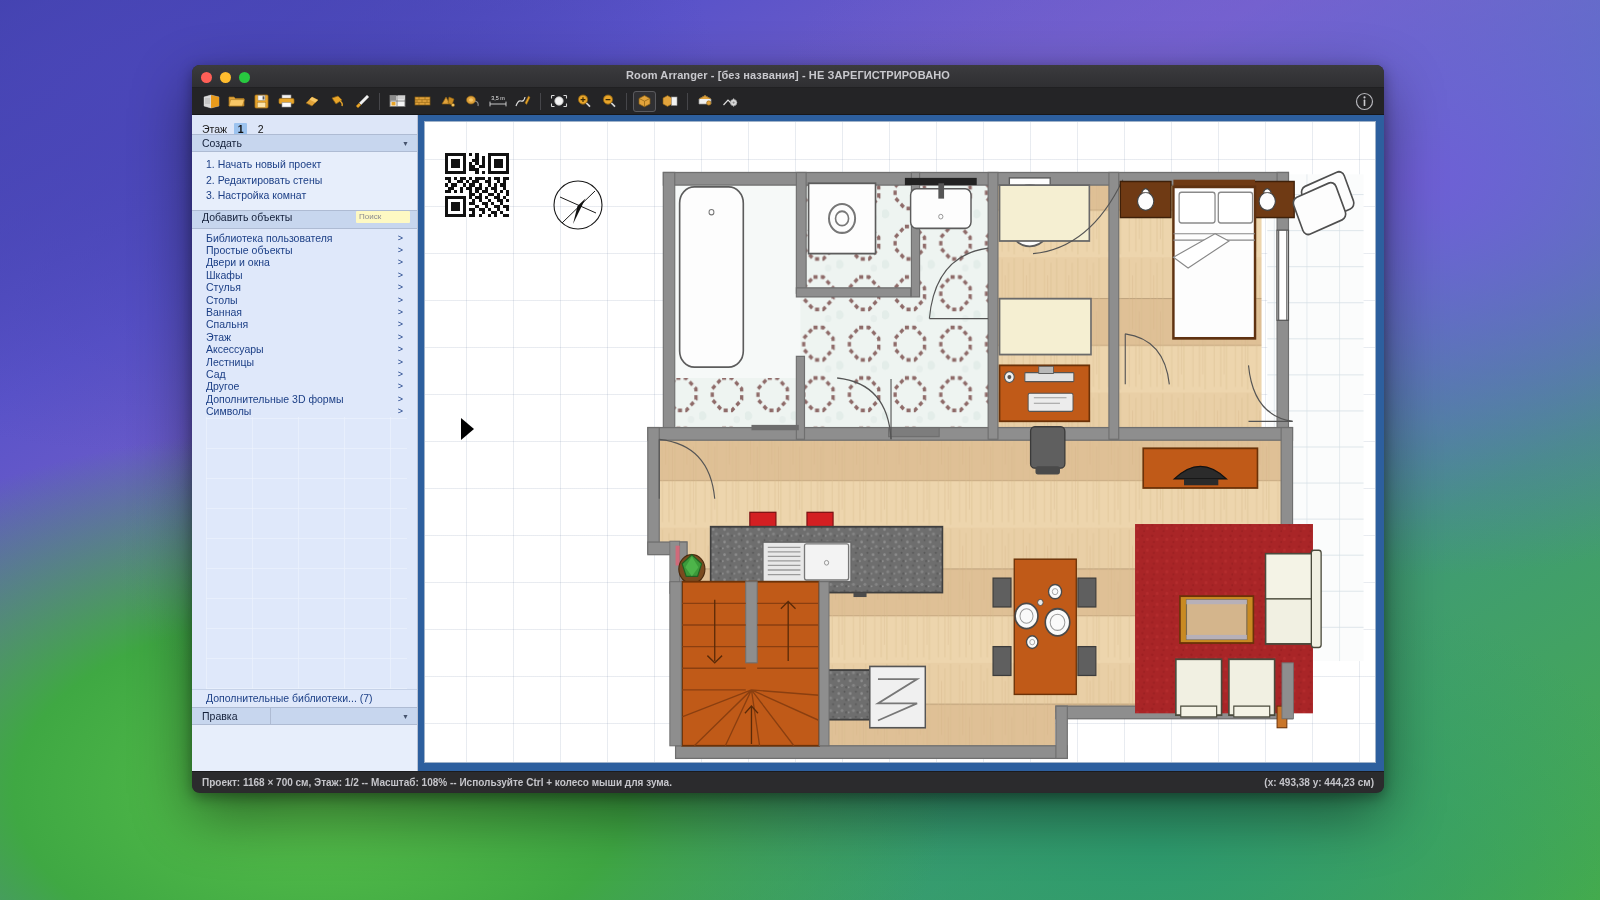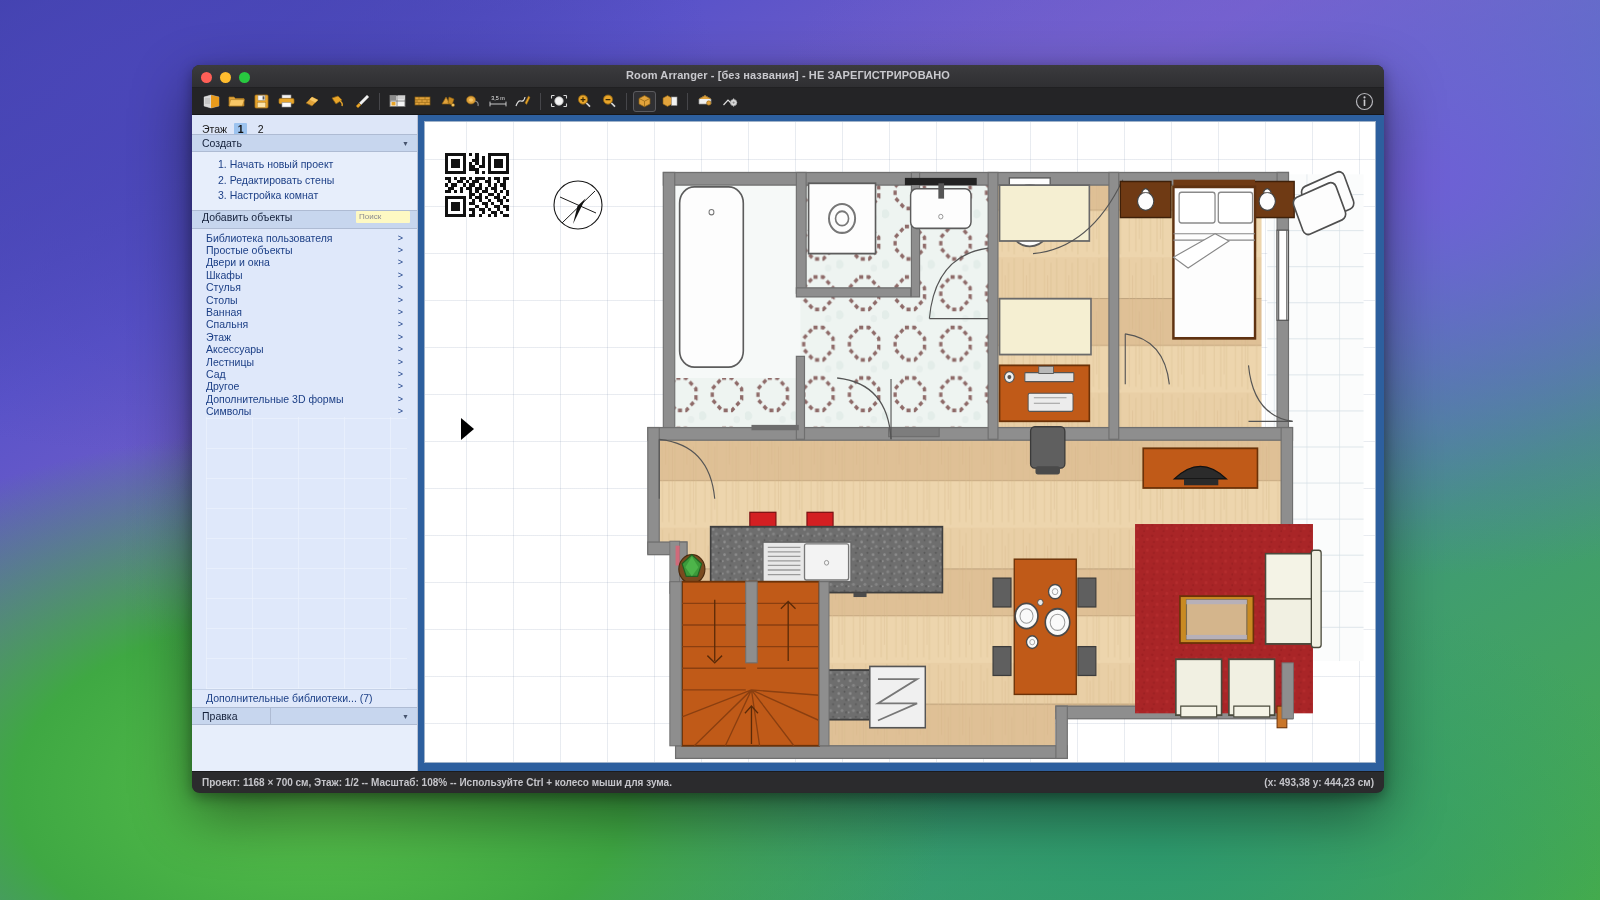--- a/index.html
+++ b/index.html
@@ -117,21 +117,21 @@
     height: 18px;
     display: flex; align-items: center; justify-content: space-between;
     padding: 0 8px 0 10px;
     background: #c7d6ee;
     border-top: 1px solid #aebbd3;
     border-bottom: 1px solid #aebbd3;
     color: #14203a;
     font-size: 10.5px;
   }
   .section-head .caret { font-size: 7px; color: #46536d; }
-  .panel-body { background: #e7eefb; padding: 5px 0 6px 12px; }
+  .panel-body { background: #e7eefb; padding: 5px 0 6px 0; }
   .step-link {
     display: block;
     padding: 1px 0 1px 14px;
     color: #1c3f86;
     font-size: 10.5px;
     line-height: 13.5px;
     cursor: default;
   }
 
   #add-objects-head {

